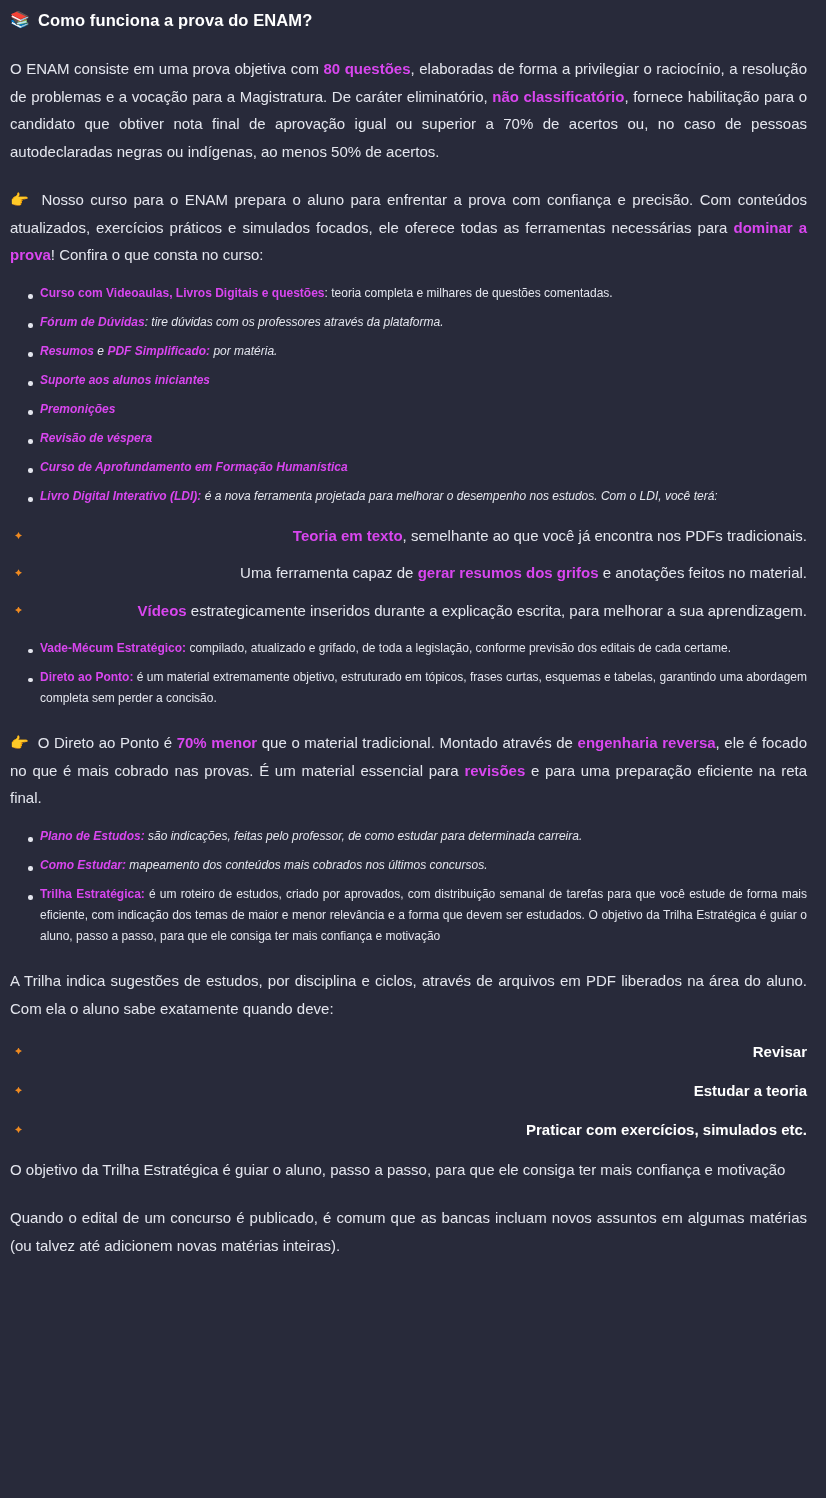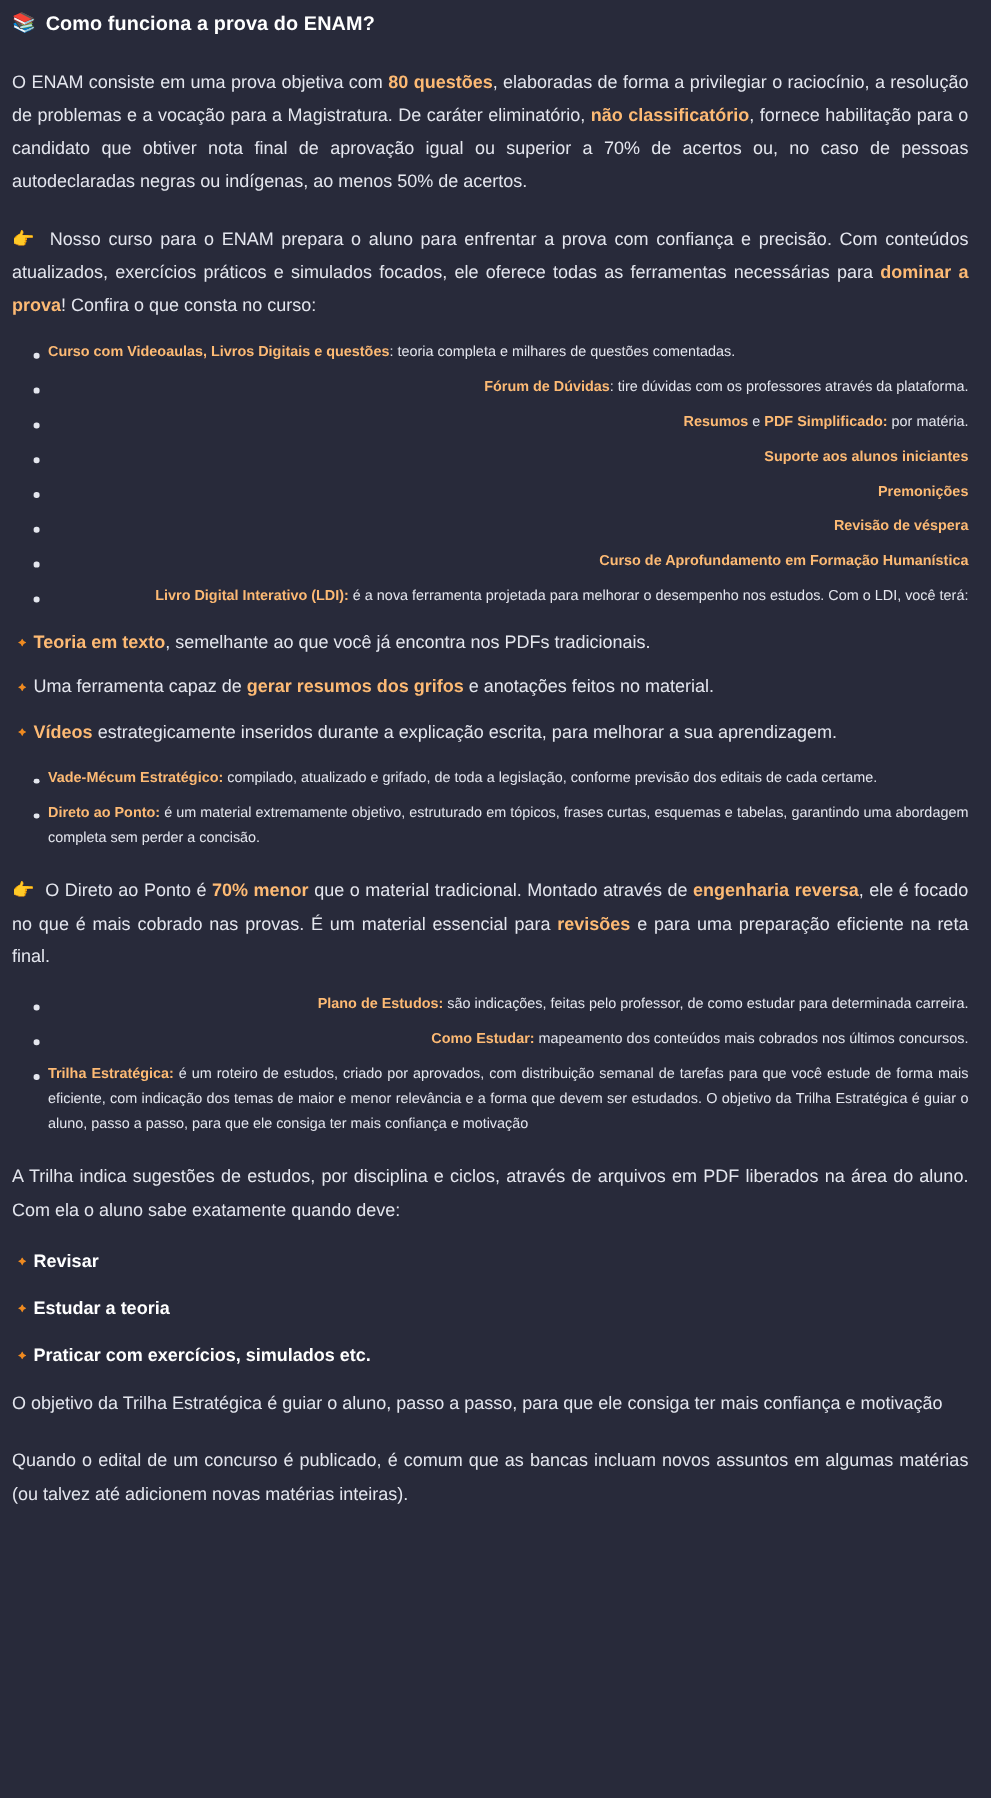--- a/index.html
+++ b/index.html
@@ -41,21 +41,21 @@
   p.para {
     font-size: 15px;
     line-height: 1.85;
     color: #e4e6ee;
     text-align: justify;
     margin: 20px 0 0 0;
     font-weight: 400;
   }
   p.para.tight { margin-top: 8px; }
   p.para .emoji { margin-right: 4px; }
-  b, strong { font-weight: 700; color: #fdba74; }
+  b, strong { font-weight: 700; color: #d946ef; }
 
   
   ul.dot-list {
     list-style: none;
     margin: 14px 0 0 0;
     padding: 0;
   }
   ul.dot-list > li {
     position: relative;
     font-size: 12px;
@@ -68,36 +68,36 @@
   ul.dot-list > li::before {
     content: "";
     position: absolute;
     left: 18px;
     top: 11px;
     width: 4.5px;
     height: 4.5px;
     border-radius: 50%;
     background: #e4e6ee;
   }
-  ul.dot-list > li.nojustify { text-align: right; }
+  ul.dot-list > li.nojustify { text-align: left; font-style: italic; }
 
   
   ul.diamond-list {
     list-style: none;
     margin: 16px 0 0 0;
     padding: 0;
   }
   ul.diamond-list > li {
     position: relative;
     font-size: 15px;
     line-height: 1.75;
     color: #e4e6ee;
     padding-left: 18px;
     margin-bottom: 11px;
-    text-align: left;
+    text-align: right;
   }
   ul.diamond-list > li::before {
     content: "";
     position: absolute;
     left: 5px;
     top: 9px;
     width: 7px;
     height: 7px;
     background: #ef8a20;
     clip-path: polygon(50% 0%, 68% 32%, 100% 50%, 68% 68%, 50% 100%, 32% 68%, 0% 50%, 32% 32%);

